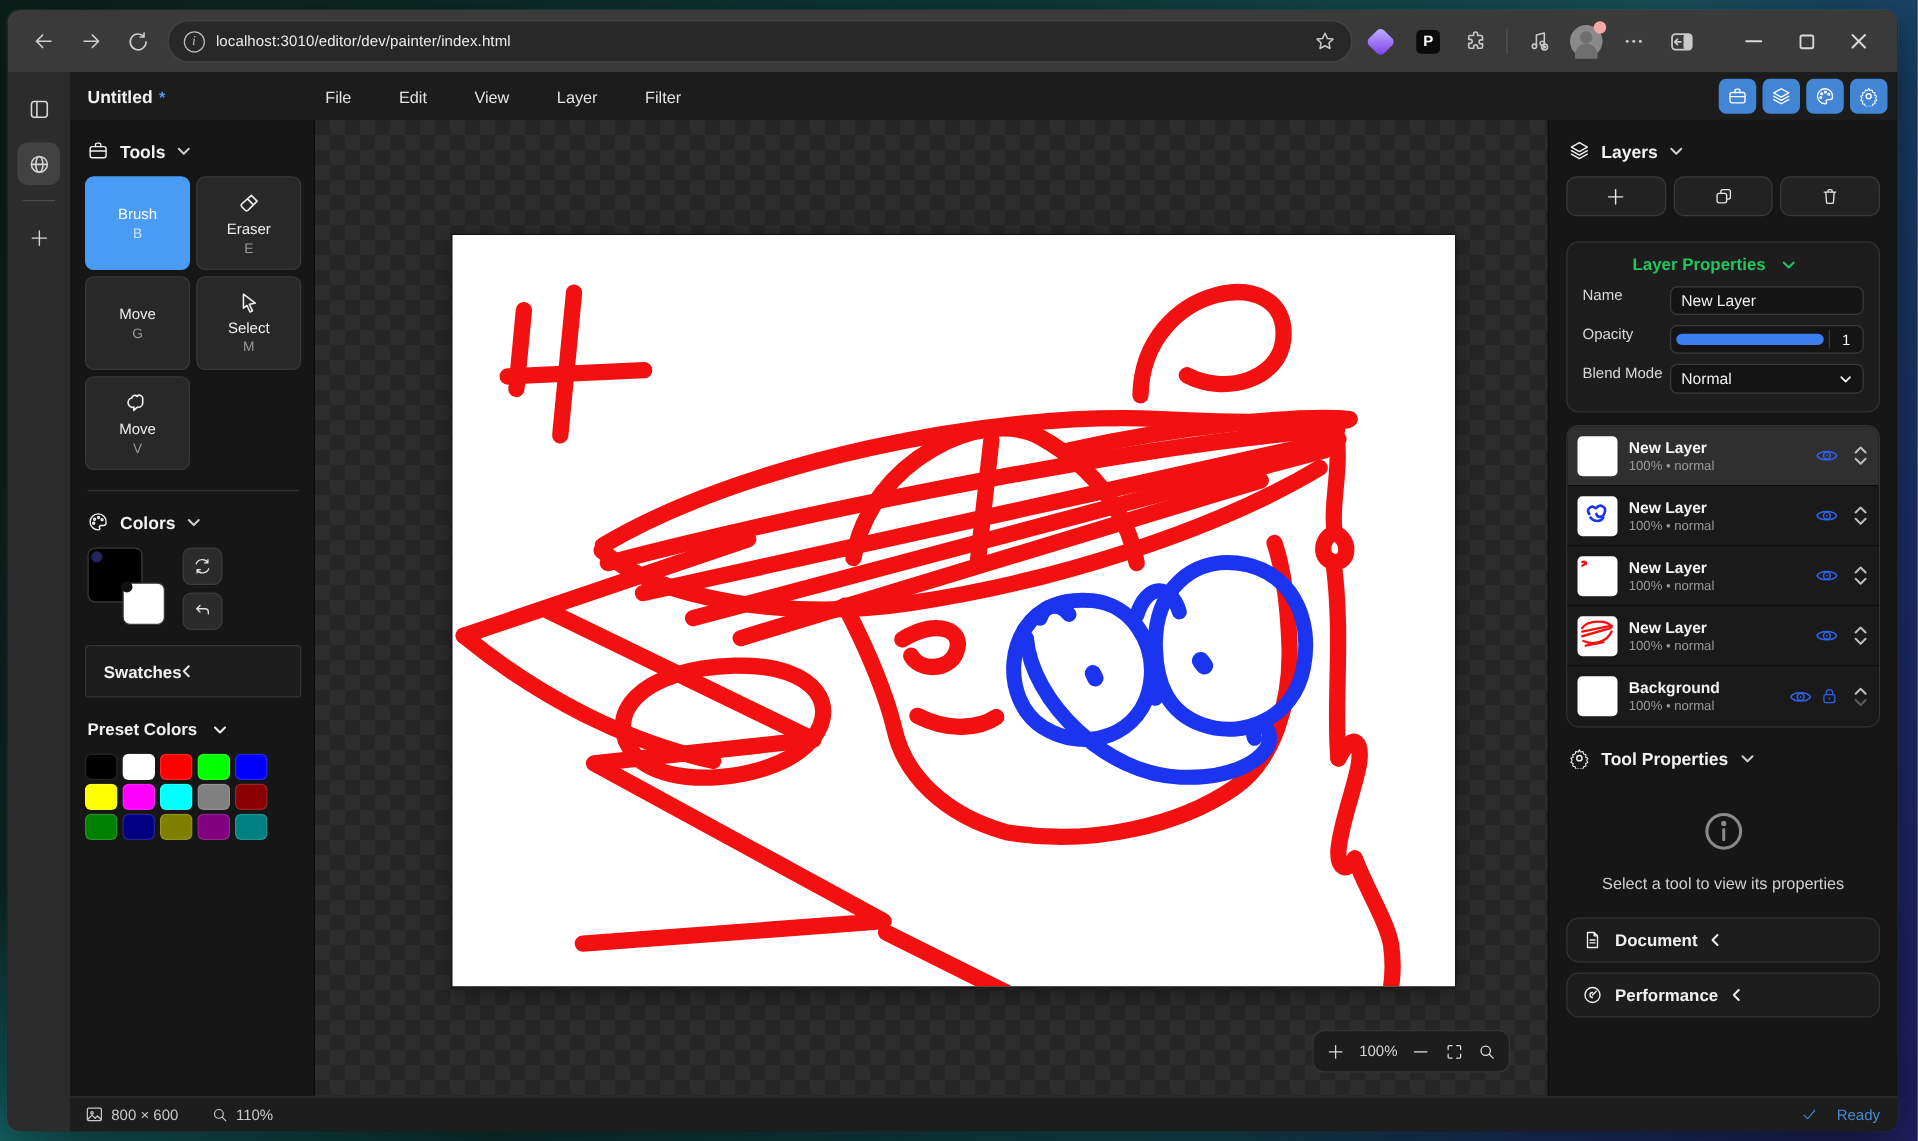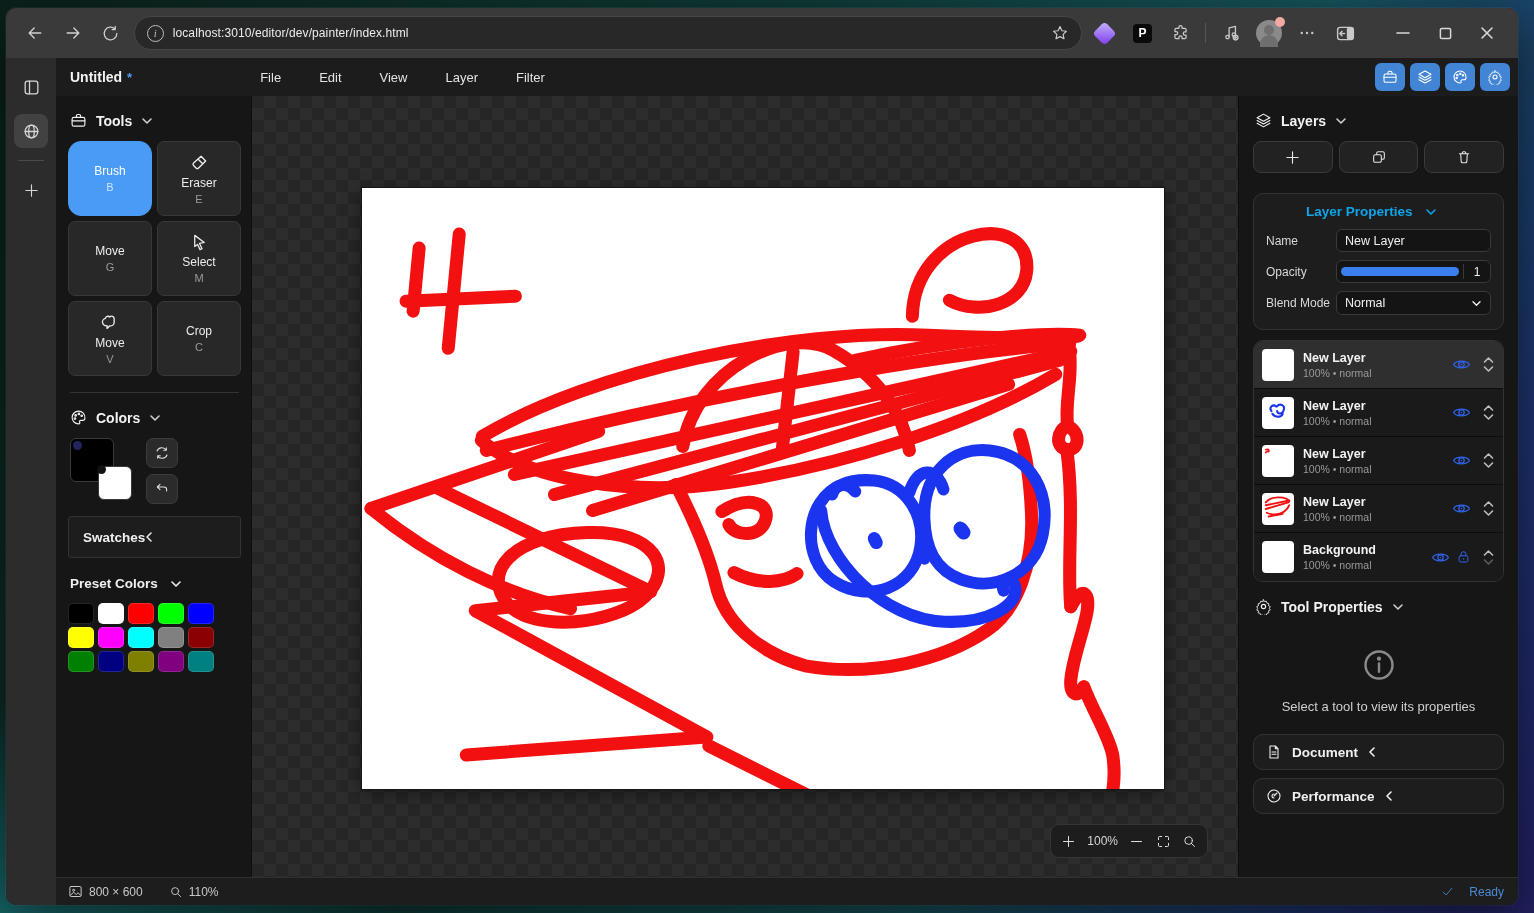--- a/index.html
+++ b/index.html
@@ -63,21 +63,21 @@
 
   
   .lpanel { width:196px; background:#161616; padding:12px 10px 10px 12px; border-right:1px solid #0d0d0d; }
   .sec-head { display:flex; align-items:center; gap:9px; color:#f2f2f2; font-weight:bold; font-size:14px; margin:4px 2px 12px; }
   .sec-head .chev { color:#cfcfcf; }
   .tool-grid { display:grid; grid-template-columns:1fr 1fr; gap:5px; }
   .tool-btn { height:75px; background:#282828; border:1px solid #383838; border-radius:7px;
     display:flex; flex-direction:column; align-items:center; justify-content:center; gap:3px; color:#ededed; }
   .tool-btn .tlabel { font-size:12px; }
   .tool-btn .tkey { font-size:11px; color:#9a9a9a; }
-  .tool-btn.sel { background:#4a9bf5; border-color:#4a9bf5; color:#fff;border-radius:13px; }
+  .tool-btn.sel { background:#4a9bf5; border-color:#4a9bf5; color:#fff; }
   .tool-btn.sel .tkey { color:#cfe3fb; }
   .panel-div { border:none; border-top:1px solid #333; margin:16px 2px; }
   .fgbg { position:relative; height:64px; margin:2px 0 14px; }
   .fg { position:absolute; left:2px; top:0; width:44px; height:44px; border-radius:6px; background:#000; border:1px solid #3a3a3a; }
   .fg::after { content:""; position:absolute; left:2px; top:2px; width:9px; height:9px; border-radius:50%; background:#23235e; }
   .bg { position:absolute; left:30px; top:28px; width:34px; height:34px; border-radius:6px; background:#fff; border:1px solid #3a3a3a; }
   .bg::after { content:""; position:absolute; left:-2px; top:-2px; width:9px; height:9px; border-radius:50%; background:#111; }
   .mini-btn { position:absolute; width:32px; height:30px; border-radius:7px; background:#2b2b2b; border:1px solid #3c3c3c;
     display:flex; align-items:center; justify-content:center; color:#e0e0e0; }
   .swatches-box { border:1px solid #333; background:#1d1d1d; border-radius:3px; height:42px;
@@ -101,22 +101,22 @@
     padding:0 10px; color:#dedede; }
   .zoombar .zlevel { font-size:12px; color:#d5d5d5; }
   .zbtn { display:flex; align-items:center; justify-content:center; color:#dedede; }
 
   
   .rpanel { width:280px; background:#161616; border-left:1px solid #0d0d0d; padding:12px 14px 10px; overflow:hidden; }
   .btn-row { display:flex; gap:6px; margin-bottom:20px; }
   .sq-btn { flex:1; height:32px; background:#222; border:1px solid #3a3a3a; border-radius:8px;
     display:flex; align-items:center; justify-content:center; color:#e6e6e6; }
   .props-box { border:1px solid #333; background:#1d1d1d; border-radius:10px; padding:10px 12px 12px; margin-bottom:10px; }
-  .props-title { display:flex; align-items:center; gap:12px; font-weight:bold; font-size:13.5px; color:#0ea5e9; margin-bottom:10px;padding-left:40px; }
-  .prop-row { display:flex; align-items:center; margin-bottom:8px; }
+  .props-title { display:flex; align-items:center; gap:12px; font-weight:bold; font-size:13.5px; color:#22c55e; margin-bottom:10px;padding-left:40px; }
+  .prop-row { display:flex; margin-bottom:8px; }
   .prop-row label { width:70px; font-size:12px; color:#d8d8d8; }
   .txt-input { flex:1; height:23px; background:#141414; border:1px solid #3a3a3a; border-radius:6px;
     color:#efefef; font-size:12.5px; padding:0 8px; display:flex; align-items:center; }
   .slider-wrap { flex:1; height:23px; background:#141414; border:1px solid #3a3a3a; border-radius:6px;
     display:flex; align-items:center; }
   .slider-track { flex:1; margin:0 4px; height:9px; border-radius:5px; position:relative; }
   .slider-fill { position:absolute; left:0; top:0; height:9px; width:100%; border-radius:5px; background:#3b7ef0; }
   .slider-sep { width:1px; height:15px; background:#3a3a3a; }
   .slider-val { width:26px; text-align:center; font-size:12px; color:#efefef; }
   .select { flex:1; height:24px; background:#141414; border:1px solid #3a3a3a; border-radius:6px;
@@ -338,24 +338,20 @@
                 </svg>
               <span class="tlabel">Select</span>
               <span class="tkey">M</span>
             </div>
             <div class="tool-btn">
               <svg class="ico" width="20" height="20" viewBox="0 0 24 24">
                   <path d="M6.5,6.5 a3,3 0 0 1 5.2,-1.6 a3,3 0 0 1 5.3,1.9 v4.2 a4.5,4.5 0 0 1 -4.5,4.5 h-1 l-3,3 v-3.2 a4.5,4.5 0 0 1 -2,-8.8 Z"></path>
                 </svg>
               <span class="tlabel">Move</span>
               <span class="tkey">V</span>
-            </div>
-            <div class="tool-btn">
-              <span class="tlabel">Crop</span>
-              <span class="tkey">C</span>
             </div>
           </div>
 
           <hr class="panel-div">
 
           <div class="sec-head">
             <svg class="ico" width="17" height="17" viewBox="0 0 24 24">
                 <path d="M12,3 a9,9 0 1 0 0,18 c1.8,0 2.2,-1.2 1.6,-2.3 c-.8,-1.4 .2,-2.7 1.9,-2.7 H18 a3,3 0 0 0 3,-3 A9,9 0 0 0 12,3 Z"></path>
                 <circle cx="8" cy="9" r="1.1"></circle>
                 <circle cx="12.5" cy="7" r="1.1"></circle>

